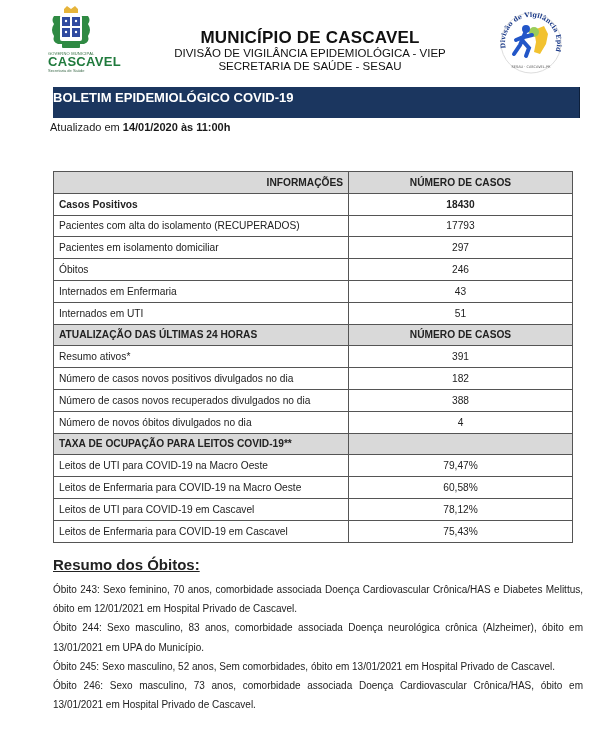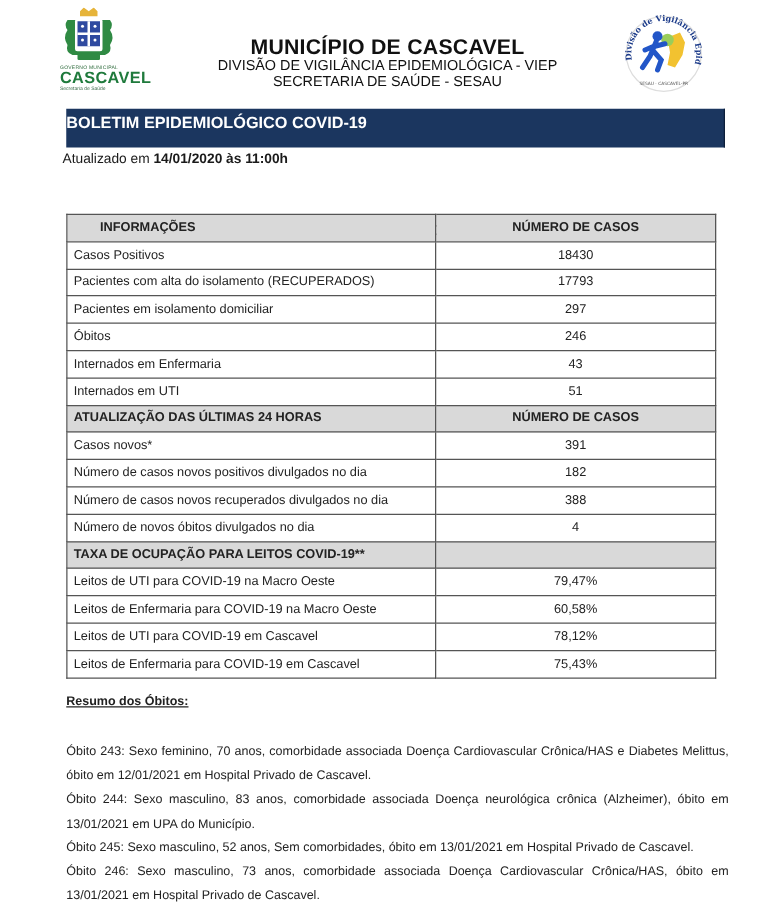--- a/index.html
+++ b/index.html
@@ -44,26 +44,26 @@
     }
     .data-table {
       position: absolute; left: 53px; top: 171px; width: 520px;
       border-collapse: collapse; font-size: 10.2px; color: #222;
     }
     .data-table td {
       border: 1.5px solid #555; height: 21.8px; padding: 0 5px; vertical-align: middle;
     }
     .data-table td.val { text-align: center; width: 224px; }
     .data-table tr.head td { background: #d9d9d9; font-weight: bold; }
-    .data-table tr.head td.lbl.center { text-align: left; padding-left: 26px; }
-    .data-table tr.bold td { font-weight: normal; }
+    .data-table tr.head td.lbl.center { text-align: right; padding-left: 26px; }
+    .data-table tr.bold td { font-weight: bold; }
     .summary {
       position: absolute; left: 53px; top: 556px; width: 530px; font-size: 10px; color: #222;
     }
-    .summary-title { font-weight: bold; text-decoration: underline; font-size: 10px; margin-bottom: 25px; }
+    .summary-title { font-weight: bold; text-decoration: underline; font-size: 15px; margin-bottom: 7px; }
     .summary p { line-height: 19.2px; text-align: justify; }
     .summary p.entry { margin-bottom: 0px; }
   </style>
 </head>
 <body>
 
 <div class="header">
   <div class="logo-left">
     <svg class="crest" viewBox="0 0 46 44" width="46" height="44">
       <path d="M16 3 L19 0 L23 3 L27 0 L30 3 L30 7 L16 7 Z" fill="#e6b43a"></path>
@@ -142,21 +142,21 @@
     <tr>
       <td>Internados em UTI</td>
       <td class="val">51</td>
     </tr>
 
     <tr class="head">
       <td>ATUALIZAÇÃO DAS ÚLTIMAS 24 HORAS</td>
       <td class="val">NÚMERO DE CASOS</td>
     </tr>
     <tr>
-      <td>Casos novos*</td>
+      <td>Resumo ativos*</td>
       <td class="val">391</td>
     </tr>
     <tr>
       <td>Número de casos novos positivos divulgados no dia</td>
       <td class="val">182</td>
     </tr>
     <tr>
       <td>Número de casos novos recuperados divulgados no dia</td>
       <td class="val">388</td>
     </tr>

